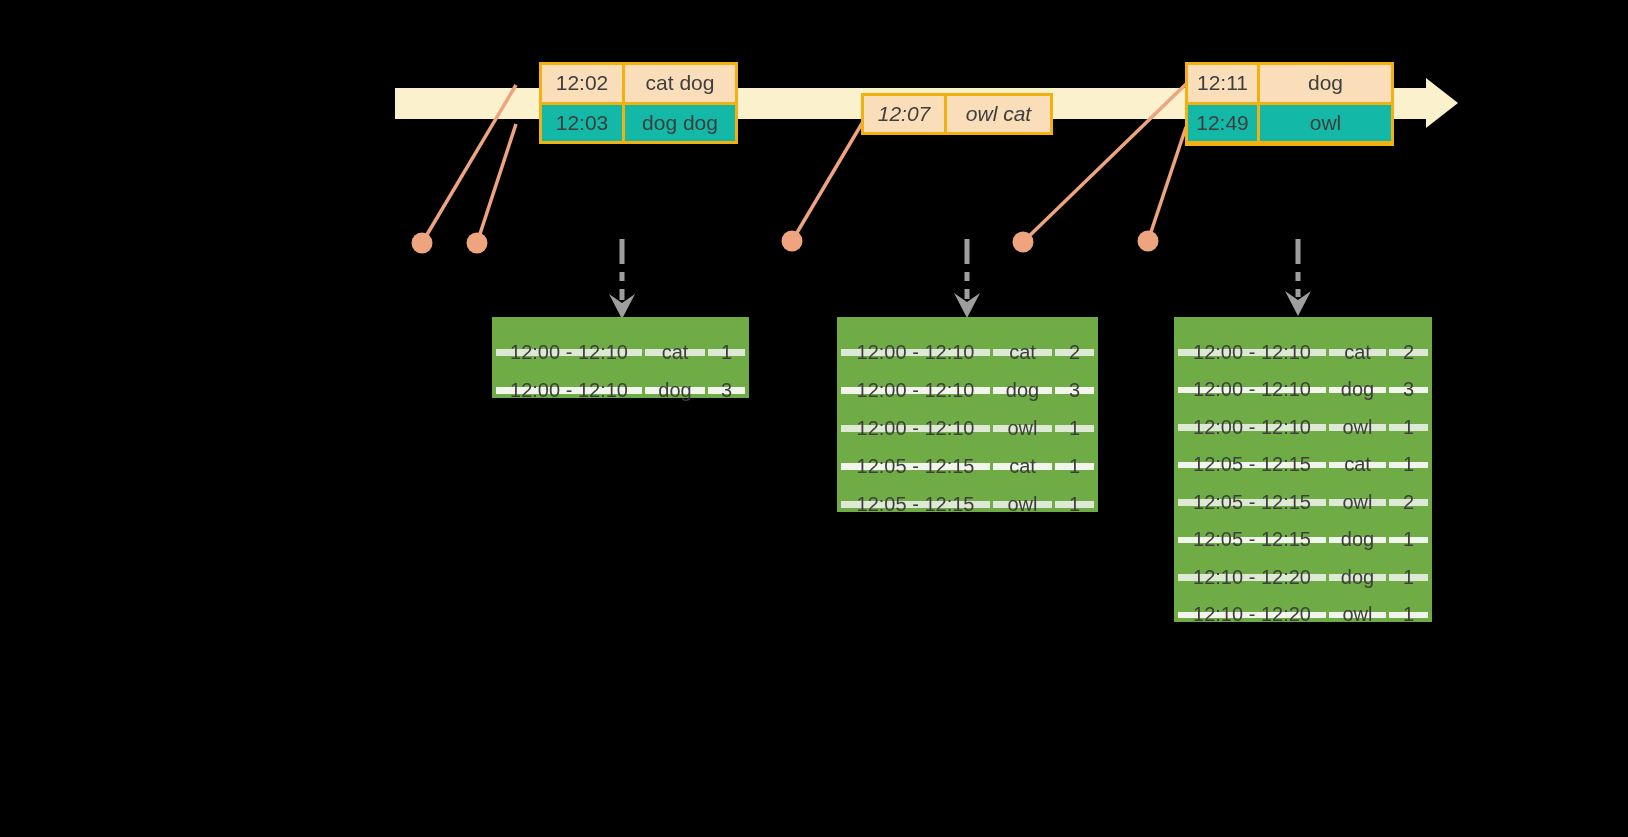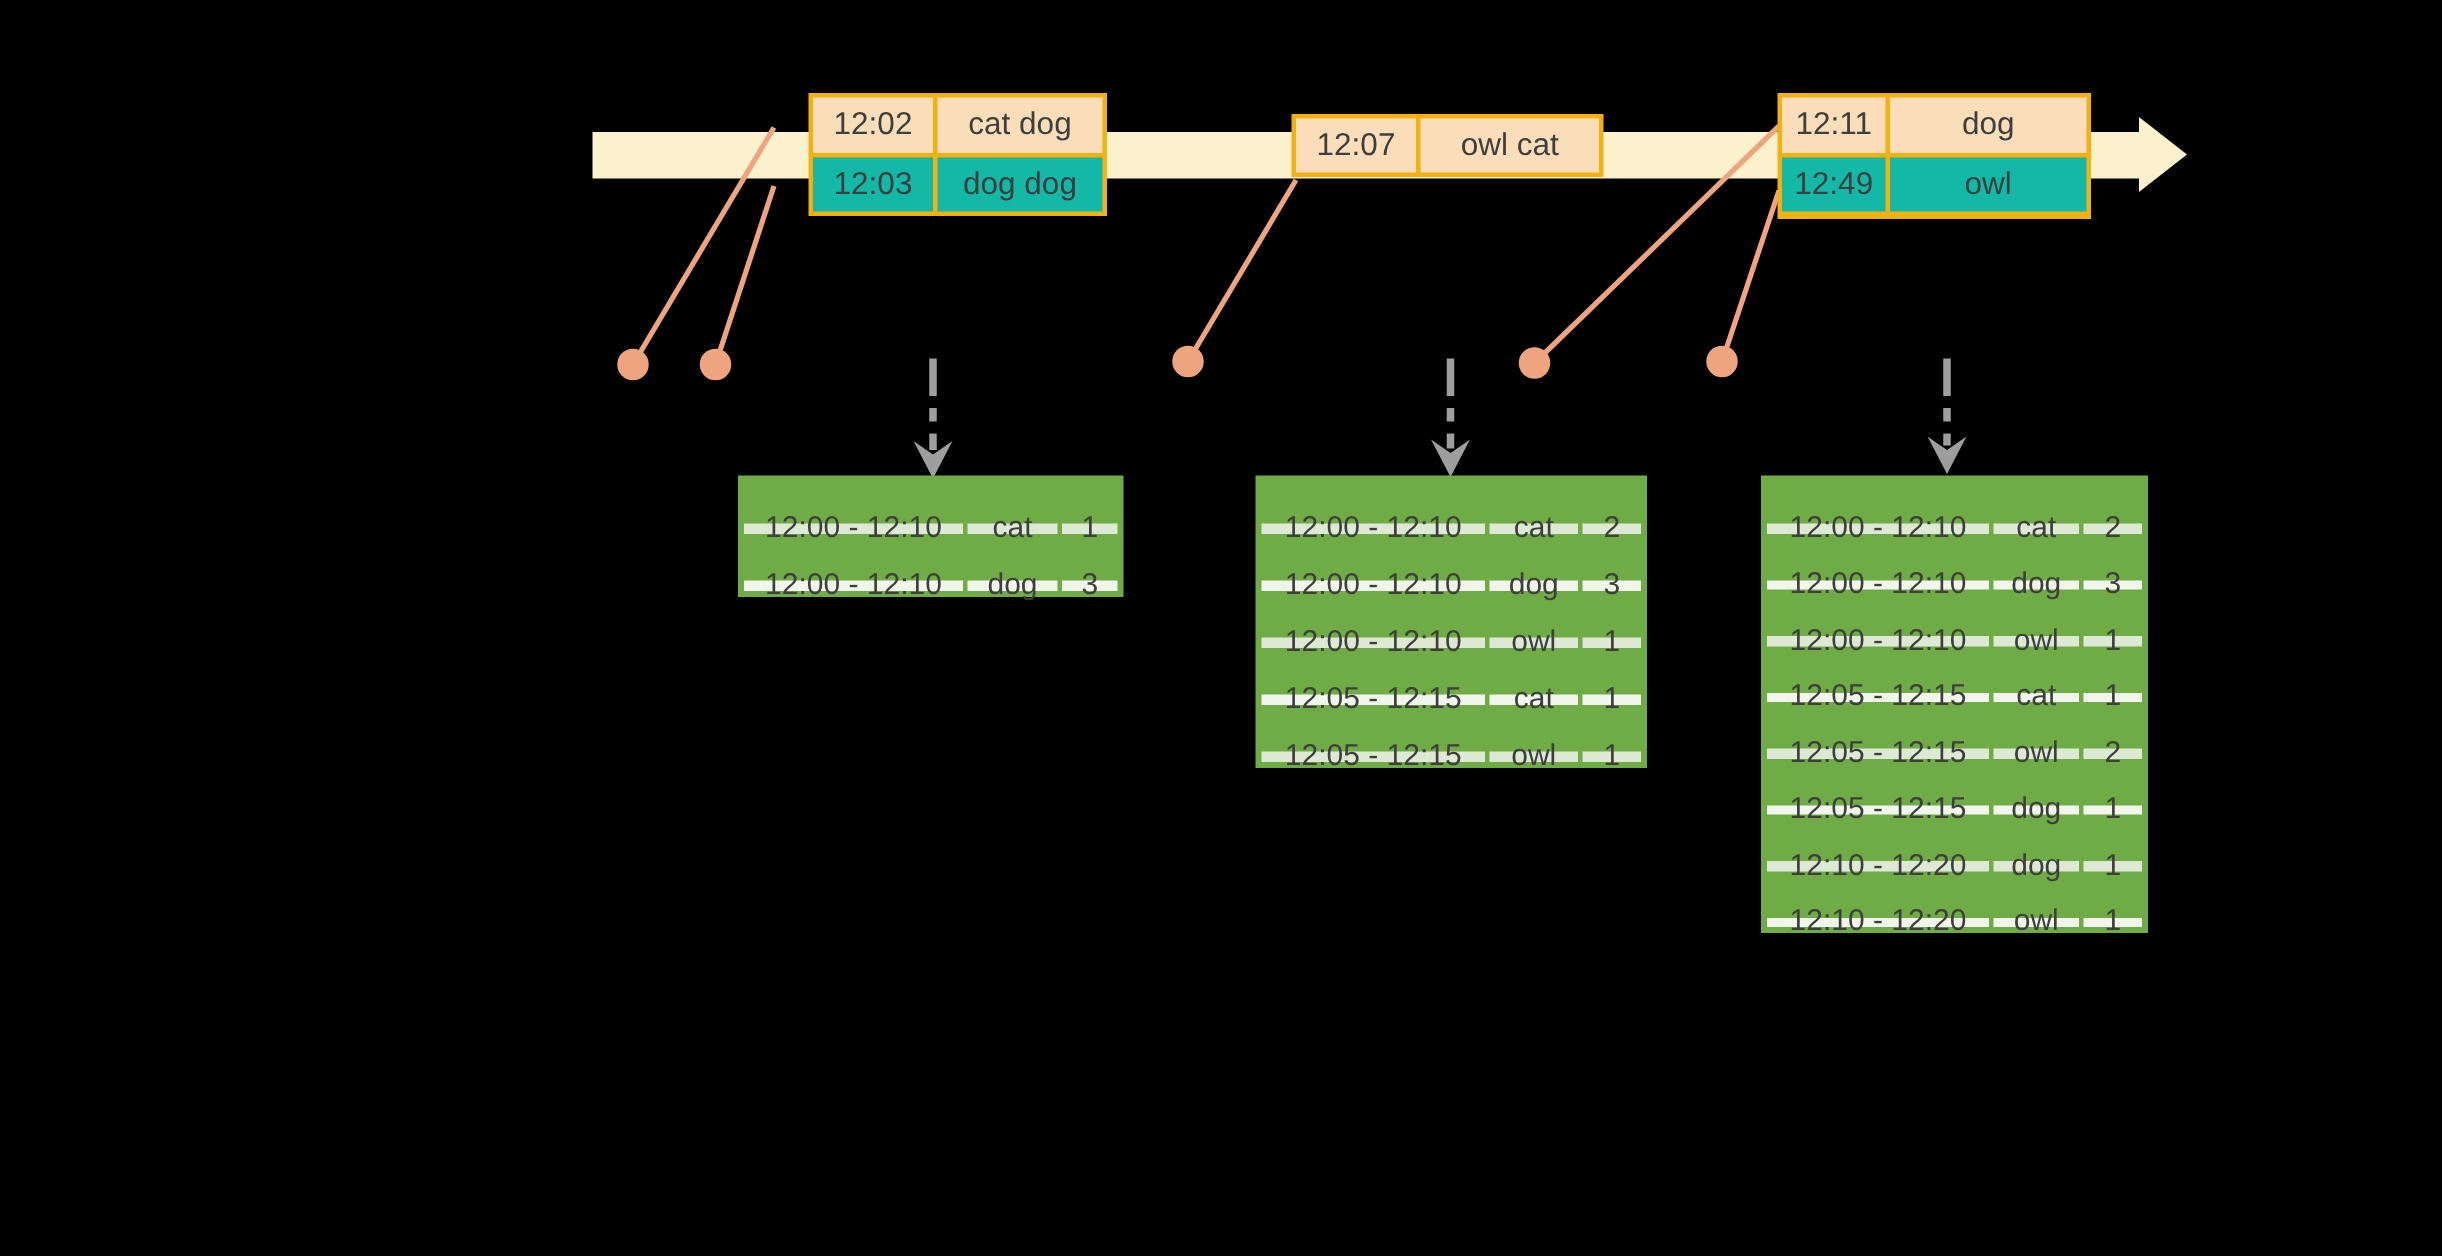--- a/index.html
+++ b/index.html
@@ -76,21 +76,21 @@
     </g>
   </svg>
 
   <div class="etable" style="left:539px;top:62px;width:199px;height:82px;grid-template-columns:80px 1fr;grid-template-rows:36.5px 36.5px;">
     <div class="cell efill-a">12:02</div>
     <div class="cell efill-a">cat dog</div>
     <div class="cell efill-b">12:03</div>
     <div class="cell efill-b">dog dog</div>
   </div>
 
-  <div class="etable" style="left:861px;top:76px;width:208px;height:42px;grid-template-columns:80px 1fr;grid-template-rows:36px;">
+  <div class="etable" style="left:861px;top:93px;width:192px;height:42px;grid-template-columns:80px 1fr;grid-template-rows:36px;font-style:italic;">
     <div class="cell efill-a">12:07</div>
     <div class="cell efill-a">owl cat</div>
   </div>
 
   <div class="etable" style="left:1185px;top:62px;width:209px;height:84px;grid-template-columns:69px 1fr;grid-template-rows:36.5px 36.5px;">
     <div class="cell efill-a">12:11</div>
     <div class="cell efill-a">dog</div>
     <div class="cell efill-b">12:49</div>
     <div class="cell efill-b">owl</div>
   </div>

